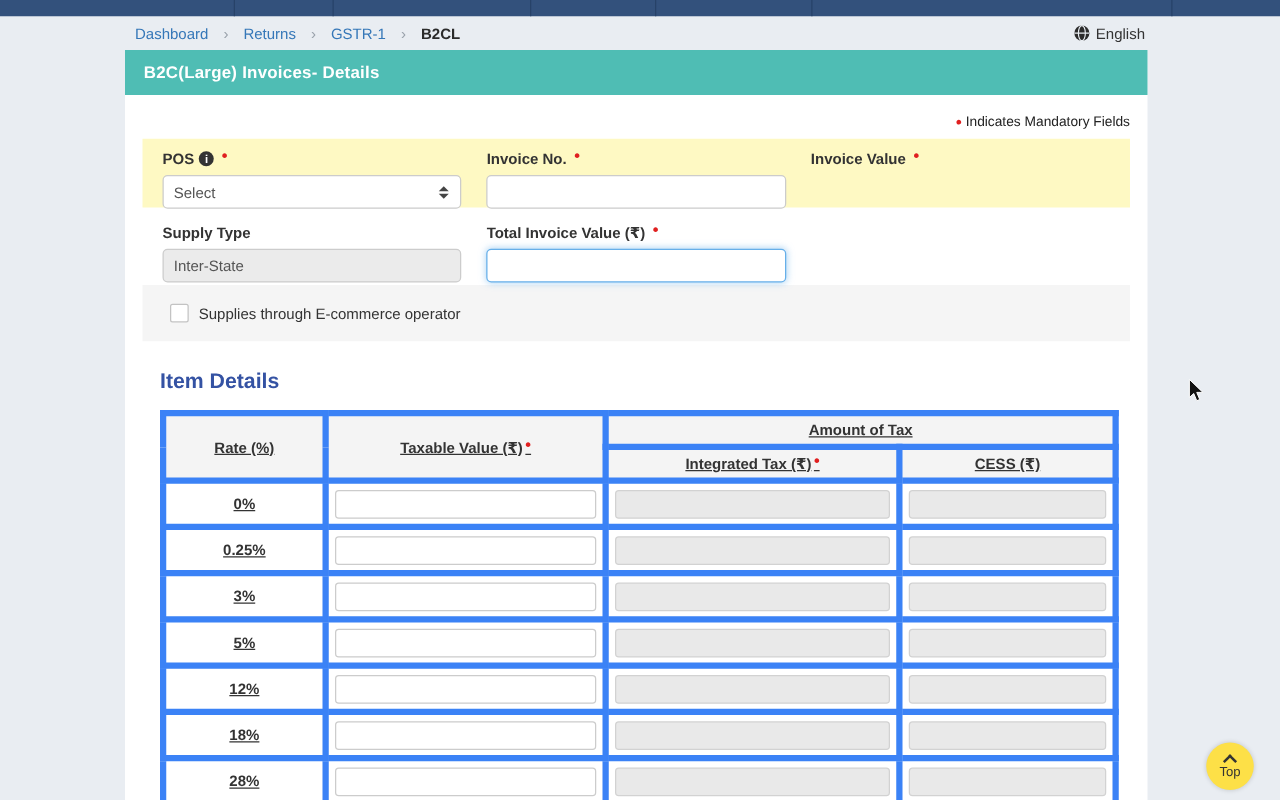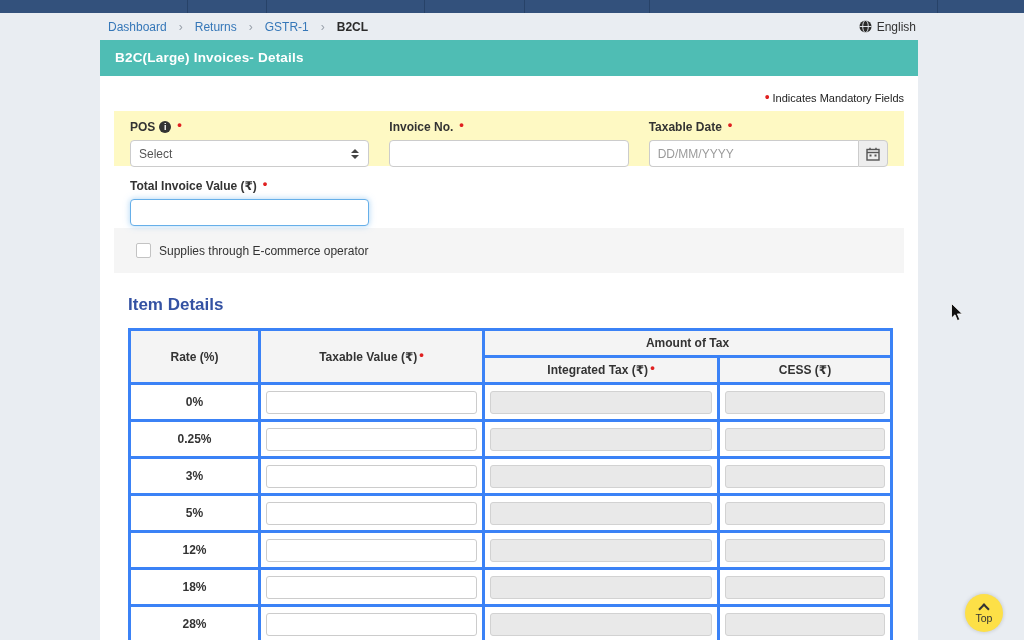--- a/index.html
+++ b/index.html
@@ -108,21 +108,21 @@
     border-radius: 2px; cursor: pointer;
   }
   .checkband span { font-size: 12px; color: #333; }
 
   
   .item-heading { margin: 22px 0 0; color: #3452a3; font-size: 17px; font-weight: 700; }
   table.items {
     margin-top: 13px; width: 762px; border-collapse: collapse;
     table-layout: fixed;
   }
-  table.items th, table.items td { border: 3px solid #3b82f6; }
+  table.items th, table.items td { border: 5px solid #3b82f6; text-decoration: underline; }
   table.items thead th {
     background: #f4f4f4; font-size: 12px; font-weight: 700; color: #333;
     height: 27px; text-align: center;
   }
   table.items tbody td { height: 37px; padding: 0; background: #fff; }
   td.rate-cell { text-align: center; font-weight: 700; font-size: 12px; color: #333; }
   .cell-input {
     display: block; width: calc(100% - 10px); margin: 0 5px; height: 23px;
     border: 1px solid #cccccc; border-radius: 3px; background: #fff;
     font-size: 12px; padding: 0 6px;
@@ -204,40 +204,33 @@
       </div>
       <div class="field">
         <label class="flabel">
           <span>Invoice No.</span>
           <span class="req">•</span>
         </label>
         <input class="ctrl" type="text" value="" style="">
       </div>
       <div class="field">
         <label class="flabel">
-          <span>Taxable Date</span>
+          <span>Invoice Value</span>
           <span class="req">•</span>
         </label>
-        <div class="igroup">
-          <input class="ctrl" type="text" placeholder="DD/MM/YYYY" style="">
-          <div class="ig-addon">
-            <svg width="14" height="14" viewBox="0 0 14 14">
-              <rect x="1" y="2.5" width="12" height="10.5" fill="none" stroke="#555" stroke-width="1.4"></rect>
-              <line x1="1" y1="5.5" x2="13" y2="5.5" stroke="#555" stroke-width="1.4"></line>
-              <line x1="4" y1="0.8" x2="4" y2="3" stroke="#555" stroke-width="1.4"></line>
-              <line x1="10" y1="0.8" x2="10" y2="3" stroke="#555" stroke-width="1.4"></line>
-              <rect x="3.5" y="7.5" width="2" height="2" fill="#555"></rect>
-              <rect x="8.5" y="7.5" width="2" height="2" fill="#555"></rect>
-            </svg>
-          </div>
-        </div>
       </div>
     </div>
 
     <div class="frow r2">
+      <div class="field">
+        <label class="flabel">
+          <span>Supply Type</span>
+        </label>
+        <input class="ctrl disabled" type="text" disabled="" value="Inter-State" style="">
+      </div>
       <div class="field">
         <label class="flabel">
           <span>Total Invoice Value (₹)</span>
           <span class="req">•</span>
         </label>
         <input class="ctrl focused" type="text" value="" style="">
       </div>
       <div class="field"></div>
     </div>
 

